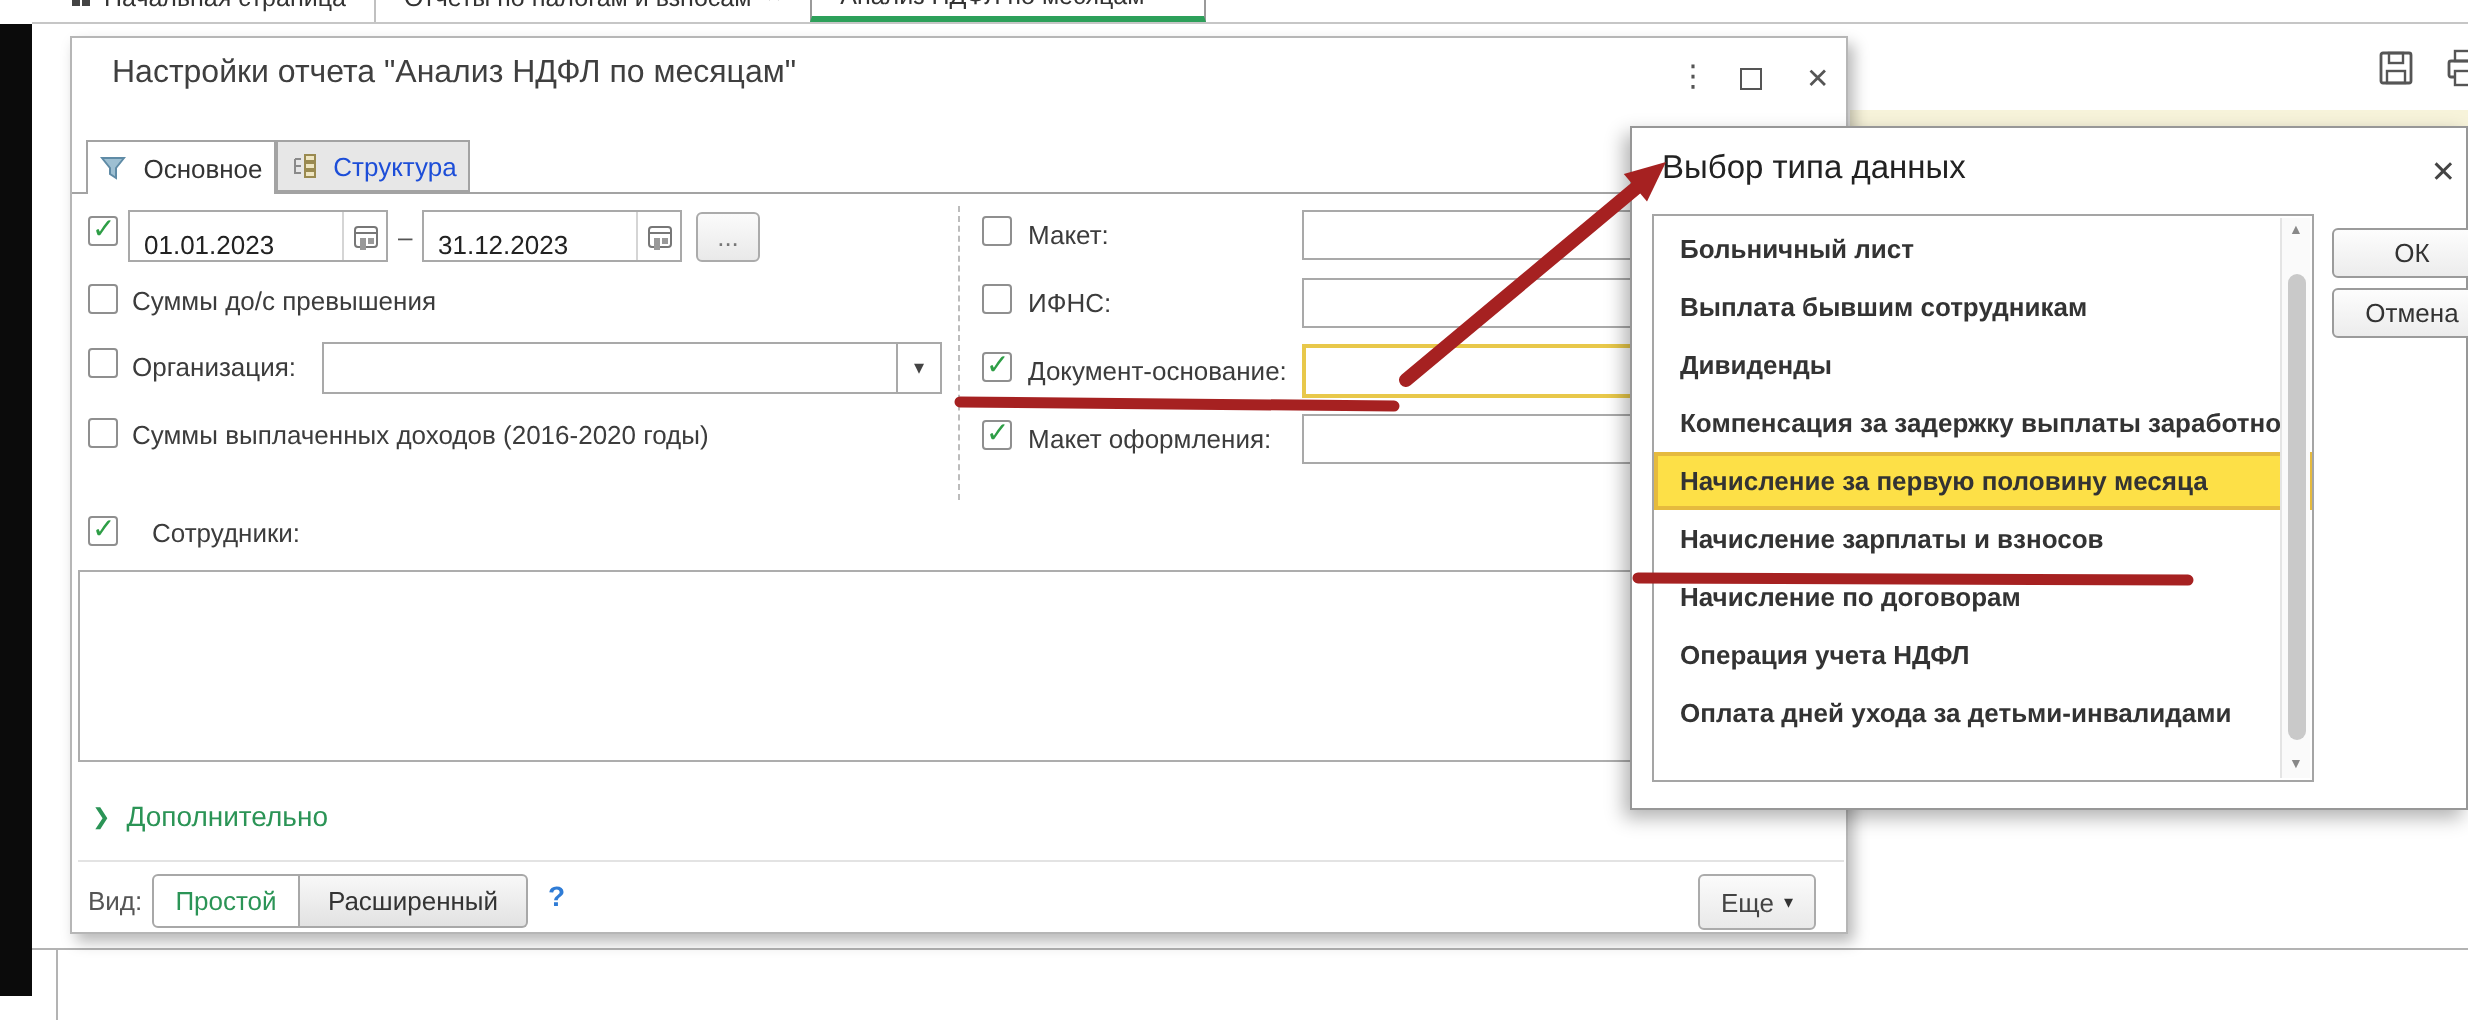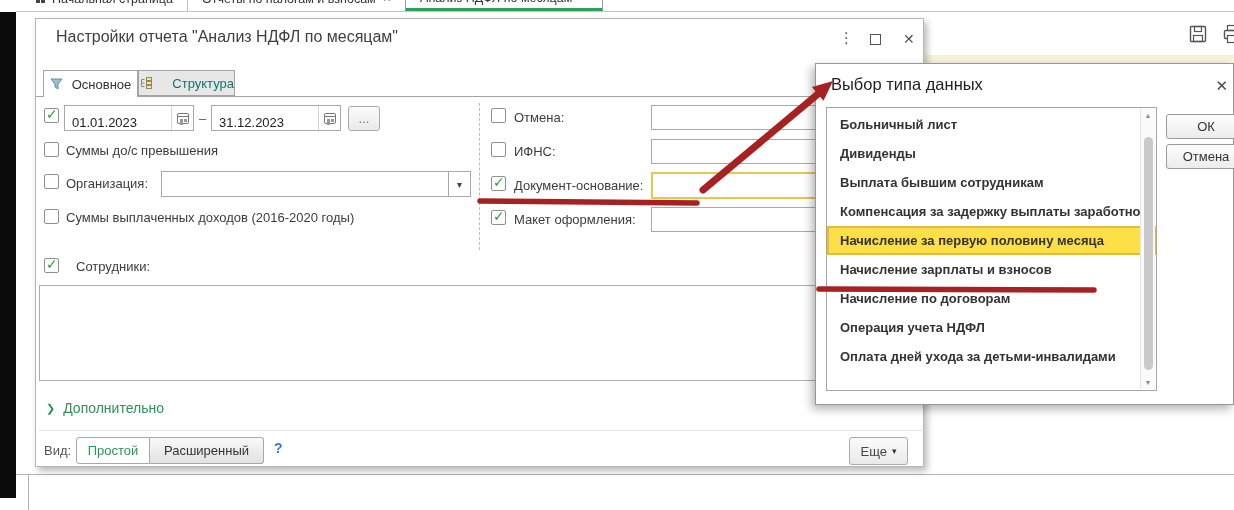--- a/index.html
+++ b/index.html
@@ -27,21 +27,21 @@
 
   
   #dialog { left:35px; top:18px; width:889px; height:449px; background:#fff;
             border:1px solid #b6b6b6; box-shadow:3px 4px 7px rgba(0,0,0,.28); }
   #dialog .ttl { position:absolute; left:20px; top:9px; font-size:16px; color:#3f3f3f; }
   .winctl { position:absolute; color:#555; cursor:default; }
   .maxbox { width:11px; height:11px; border:1.5px solid #555; display:inline-block; }
 
   .fbtab { position:absolute; display:flex; align-items:center; justify-content:center; gap:9px; font-size:13px; }
   .fbtab.active { background:#fff; border:1px solid #a3a3a3; border-bottom:none; z-index:2; }
-  .fbtab.idle { background:#e7e7e7; border:1px solid #a3a3a3; color:#0f766e;justify-content:space-between; }
+  .fbtab.idle { background:#e7e7e7; border:1px solid #a3a3a3; color:#1d4ed8; }
   #tabline { position:absolute; left:0; top:77px; width:887px; height:1px; background:#a3a3a3; }
 
   .cb { position:absolute; width:15px; height:15px; background:#fff; border:1px solid #8f8f8f; border-radius:2px; }
   .cb.checked::after { content:"✓"; position:absolute; left:1px; top:-3px; color:#2e9e46; font-weight:bold; font-size:14px; }
   .lbl { position:absolute; font-size:13px; color:#3c3c3c; white-space:nowrap; }
 
   .field { position:absolute; background:#fff; border:1px solid #a9a9a9; font-size:13px; color:#222; padding:0 6px; }
   input.field { outline:none; }
   .datewrap { position:absolute; background:#fff; border:1px solid #a9a9a9; display:flex; align-items:flex-end; }
   .datewrap input { border:none; outline:none; flex:1; min-width:0; font-size:13px; padding:0 0 0 7px; font-family:inherit; color:#222; }
@@ -180,21 +180,21 @@
       <span class="val"></span>
       <span class="drop">▾</span>
     </div>
 
     <span class="cb" style="left:8px;top:190px;"></span>
     <div class="lbl" style="left:30px;top:191px;">Суммы выплаченных доходов (2016-2020 годы)</div>
 
     <div id="dashed-sep"></div>
 
     <span class="cb" style="left:455px;top:89px;"></span>
-    <div class="lbl" style="left:478px;top:91px;">Отмена:</div>
+    <div class="lbl" style="left:478px;top:91px;">Макет:</div>
     <input class="field" style="left: 615px; top: 86px; width: 256px; height: 25px;">
 
     <span class="cb" style="left:455px;top:123px;"></span>
     <div class="lbl" style="left:478px;top:125px;">ИФНС:</div>
     <input class="field" style="left: 615px; top: 120px; width: 256px; height: 25px;">
 
     <span class="cb checked" style="left:455px;top:157px;"></span>
     <div class="lbl" style="left:478px;top:159px;">Документ-основание:</div>
     <input class="field" style="left: 615px; top: 153px; width: 256px; height: 27px; border: 2px solid rgb(232, 200, 74);">
 
@@ -221,22 +221,22 @@
       <span class="arr">▾</span>
     </div>
   </div>
 
   <div id="popup" class="abs">
     <div class="ttl">Выбор типа данных</div>
     <div id="popup-close">✕</div>
 
     <div id="dlist">
       <div class="ditem">Больничный лист</div>
+      <div class="ditem">Выплата бывшим сотрудникам</div>
       <div class="ditem">Дивиденды</div>
-      <div class="ditem">Выплата бывшим сотрудникам</div>
       <div class="ditem">Компенсация за задержку выплаты заработной ...</div>
       <div class="ditem selected">Начисление за первую половину месяца</div>
       <div class="ditem">Начисление зарплаты и взносов</div>
       <div class="ditem">Начисление по договорам</div>
       <div class="ditem">Операция учета НДФЛ</div>
       <div class="ditem">Оплата дней ухода за детьми-инвалидами</div>
       <div id="vscroll">
         <div class="sar" style="top:3px;">▲</div>
         <div id="vthumb"></div>
         <div class="sar" style="bottom:3px;">▼</div>

